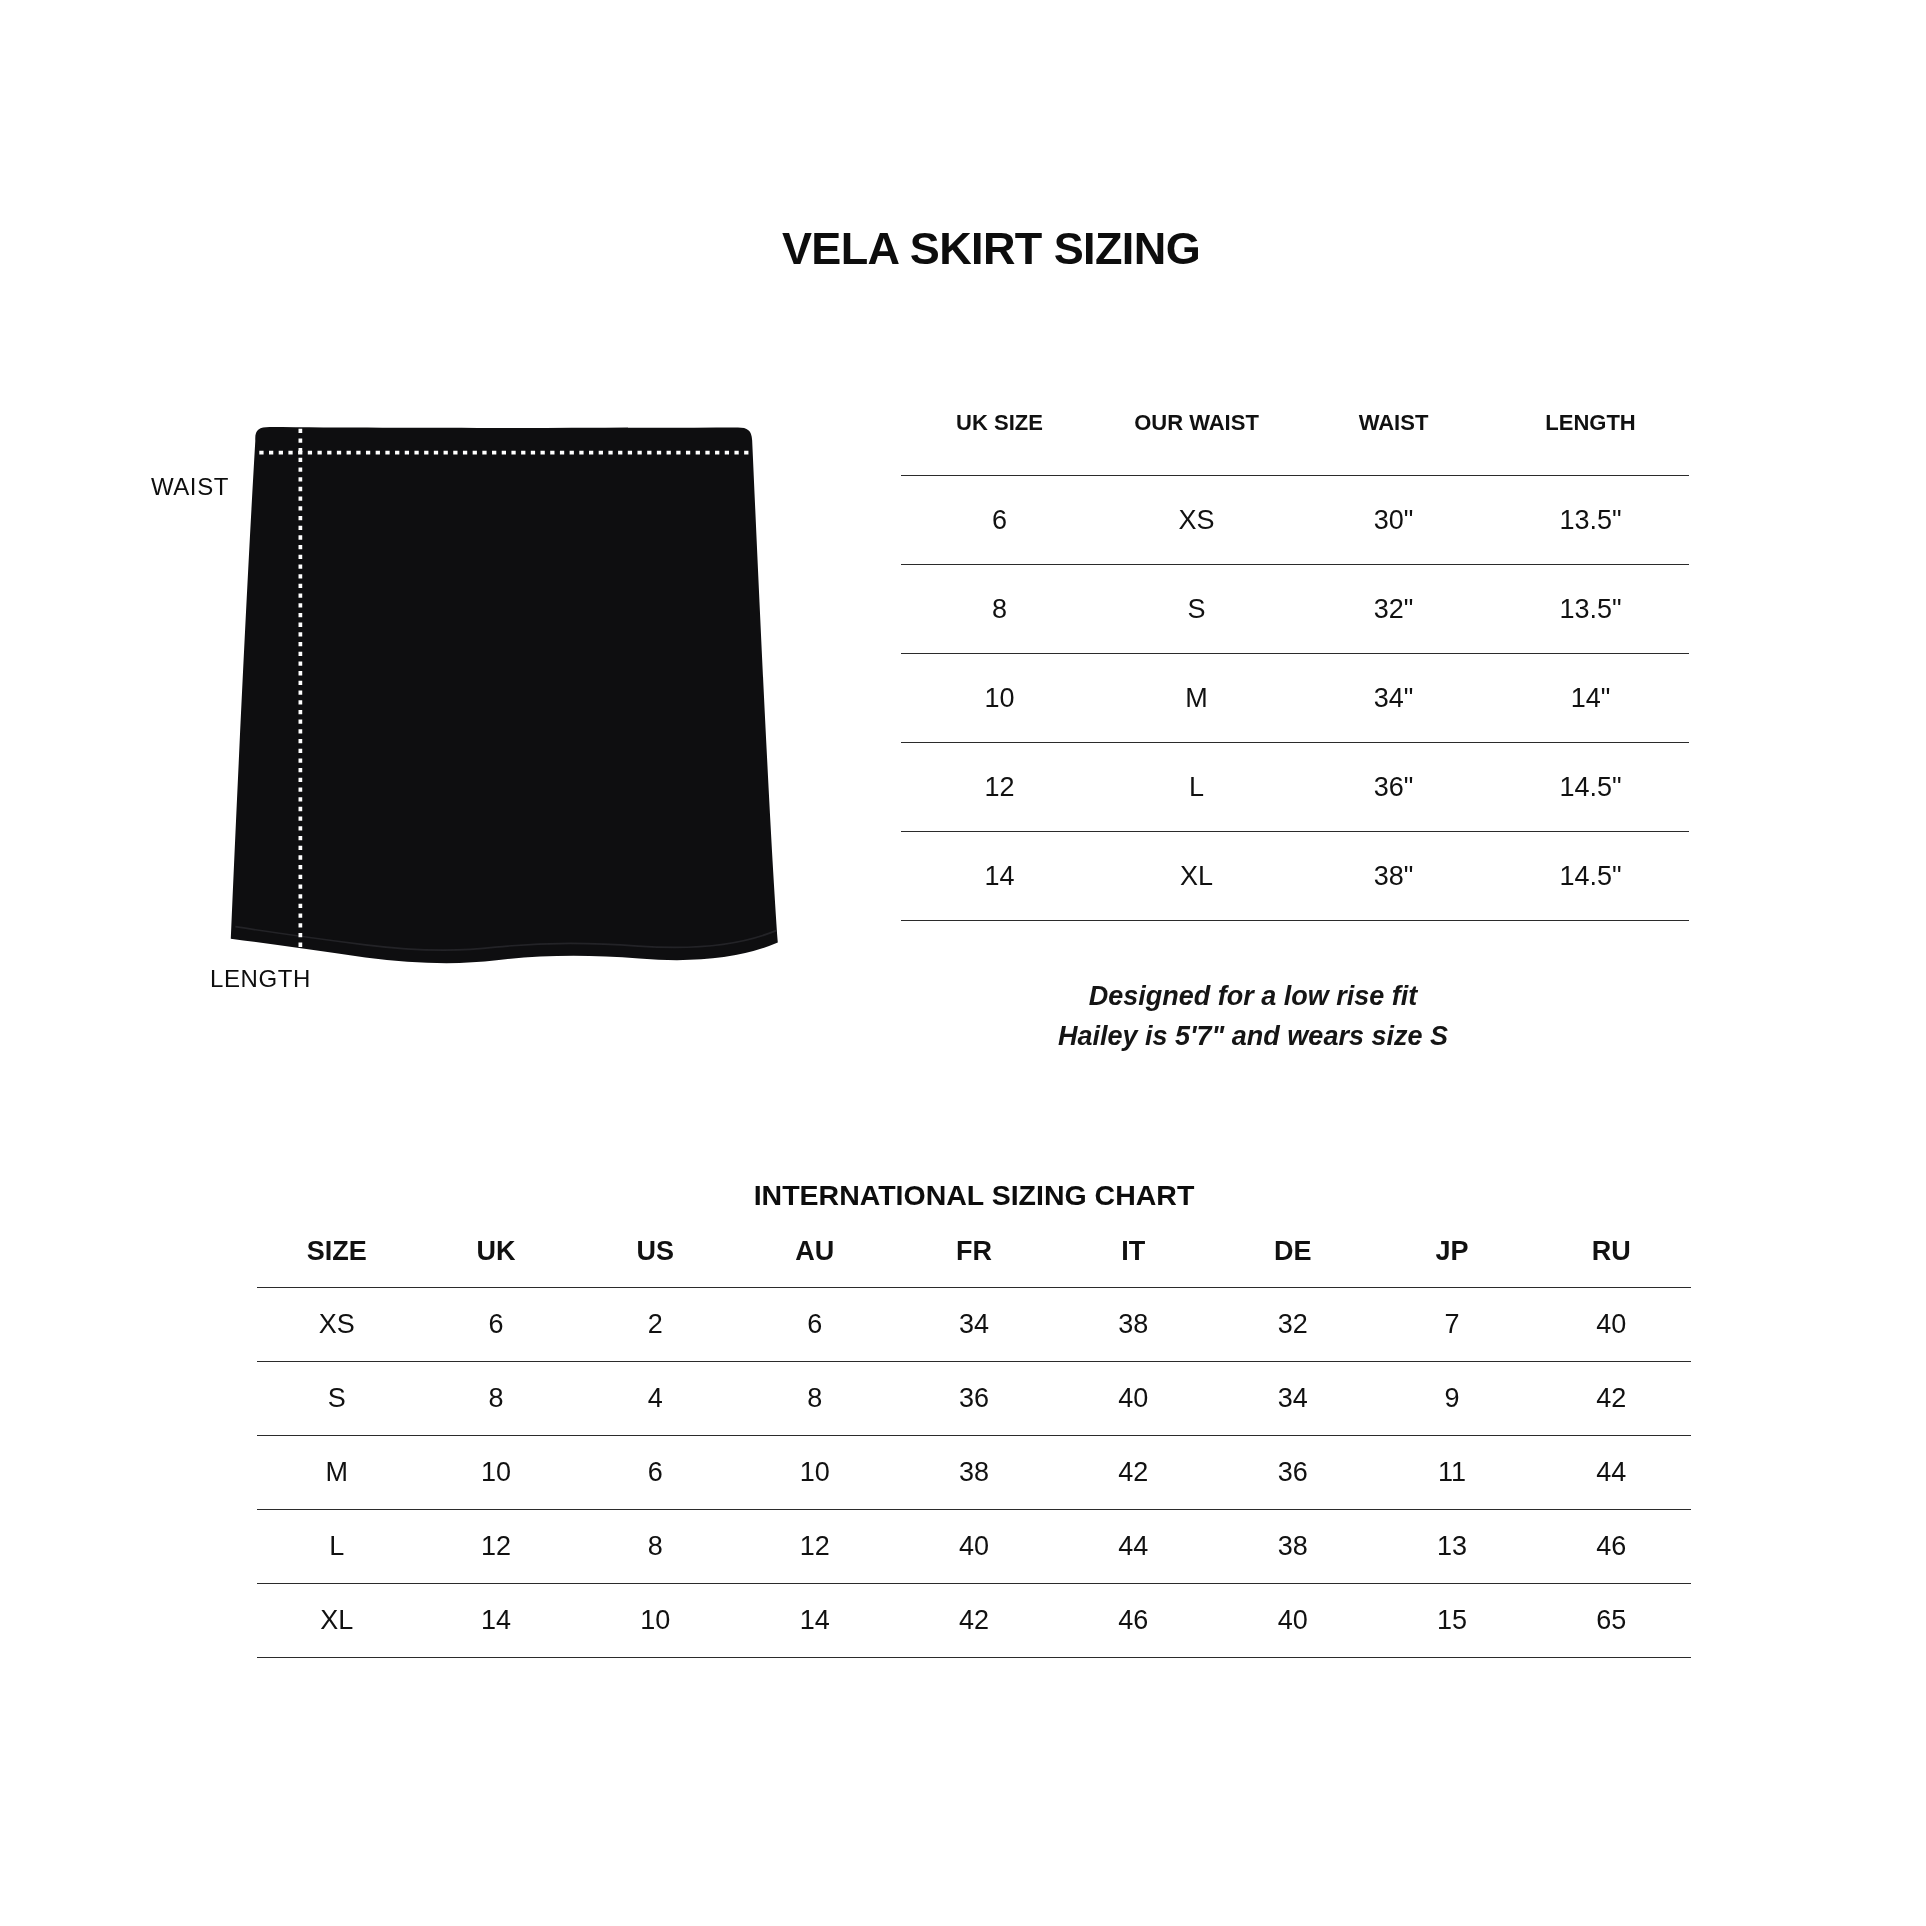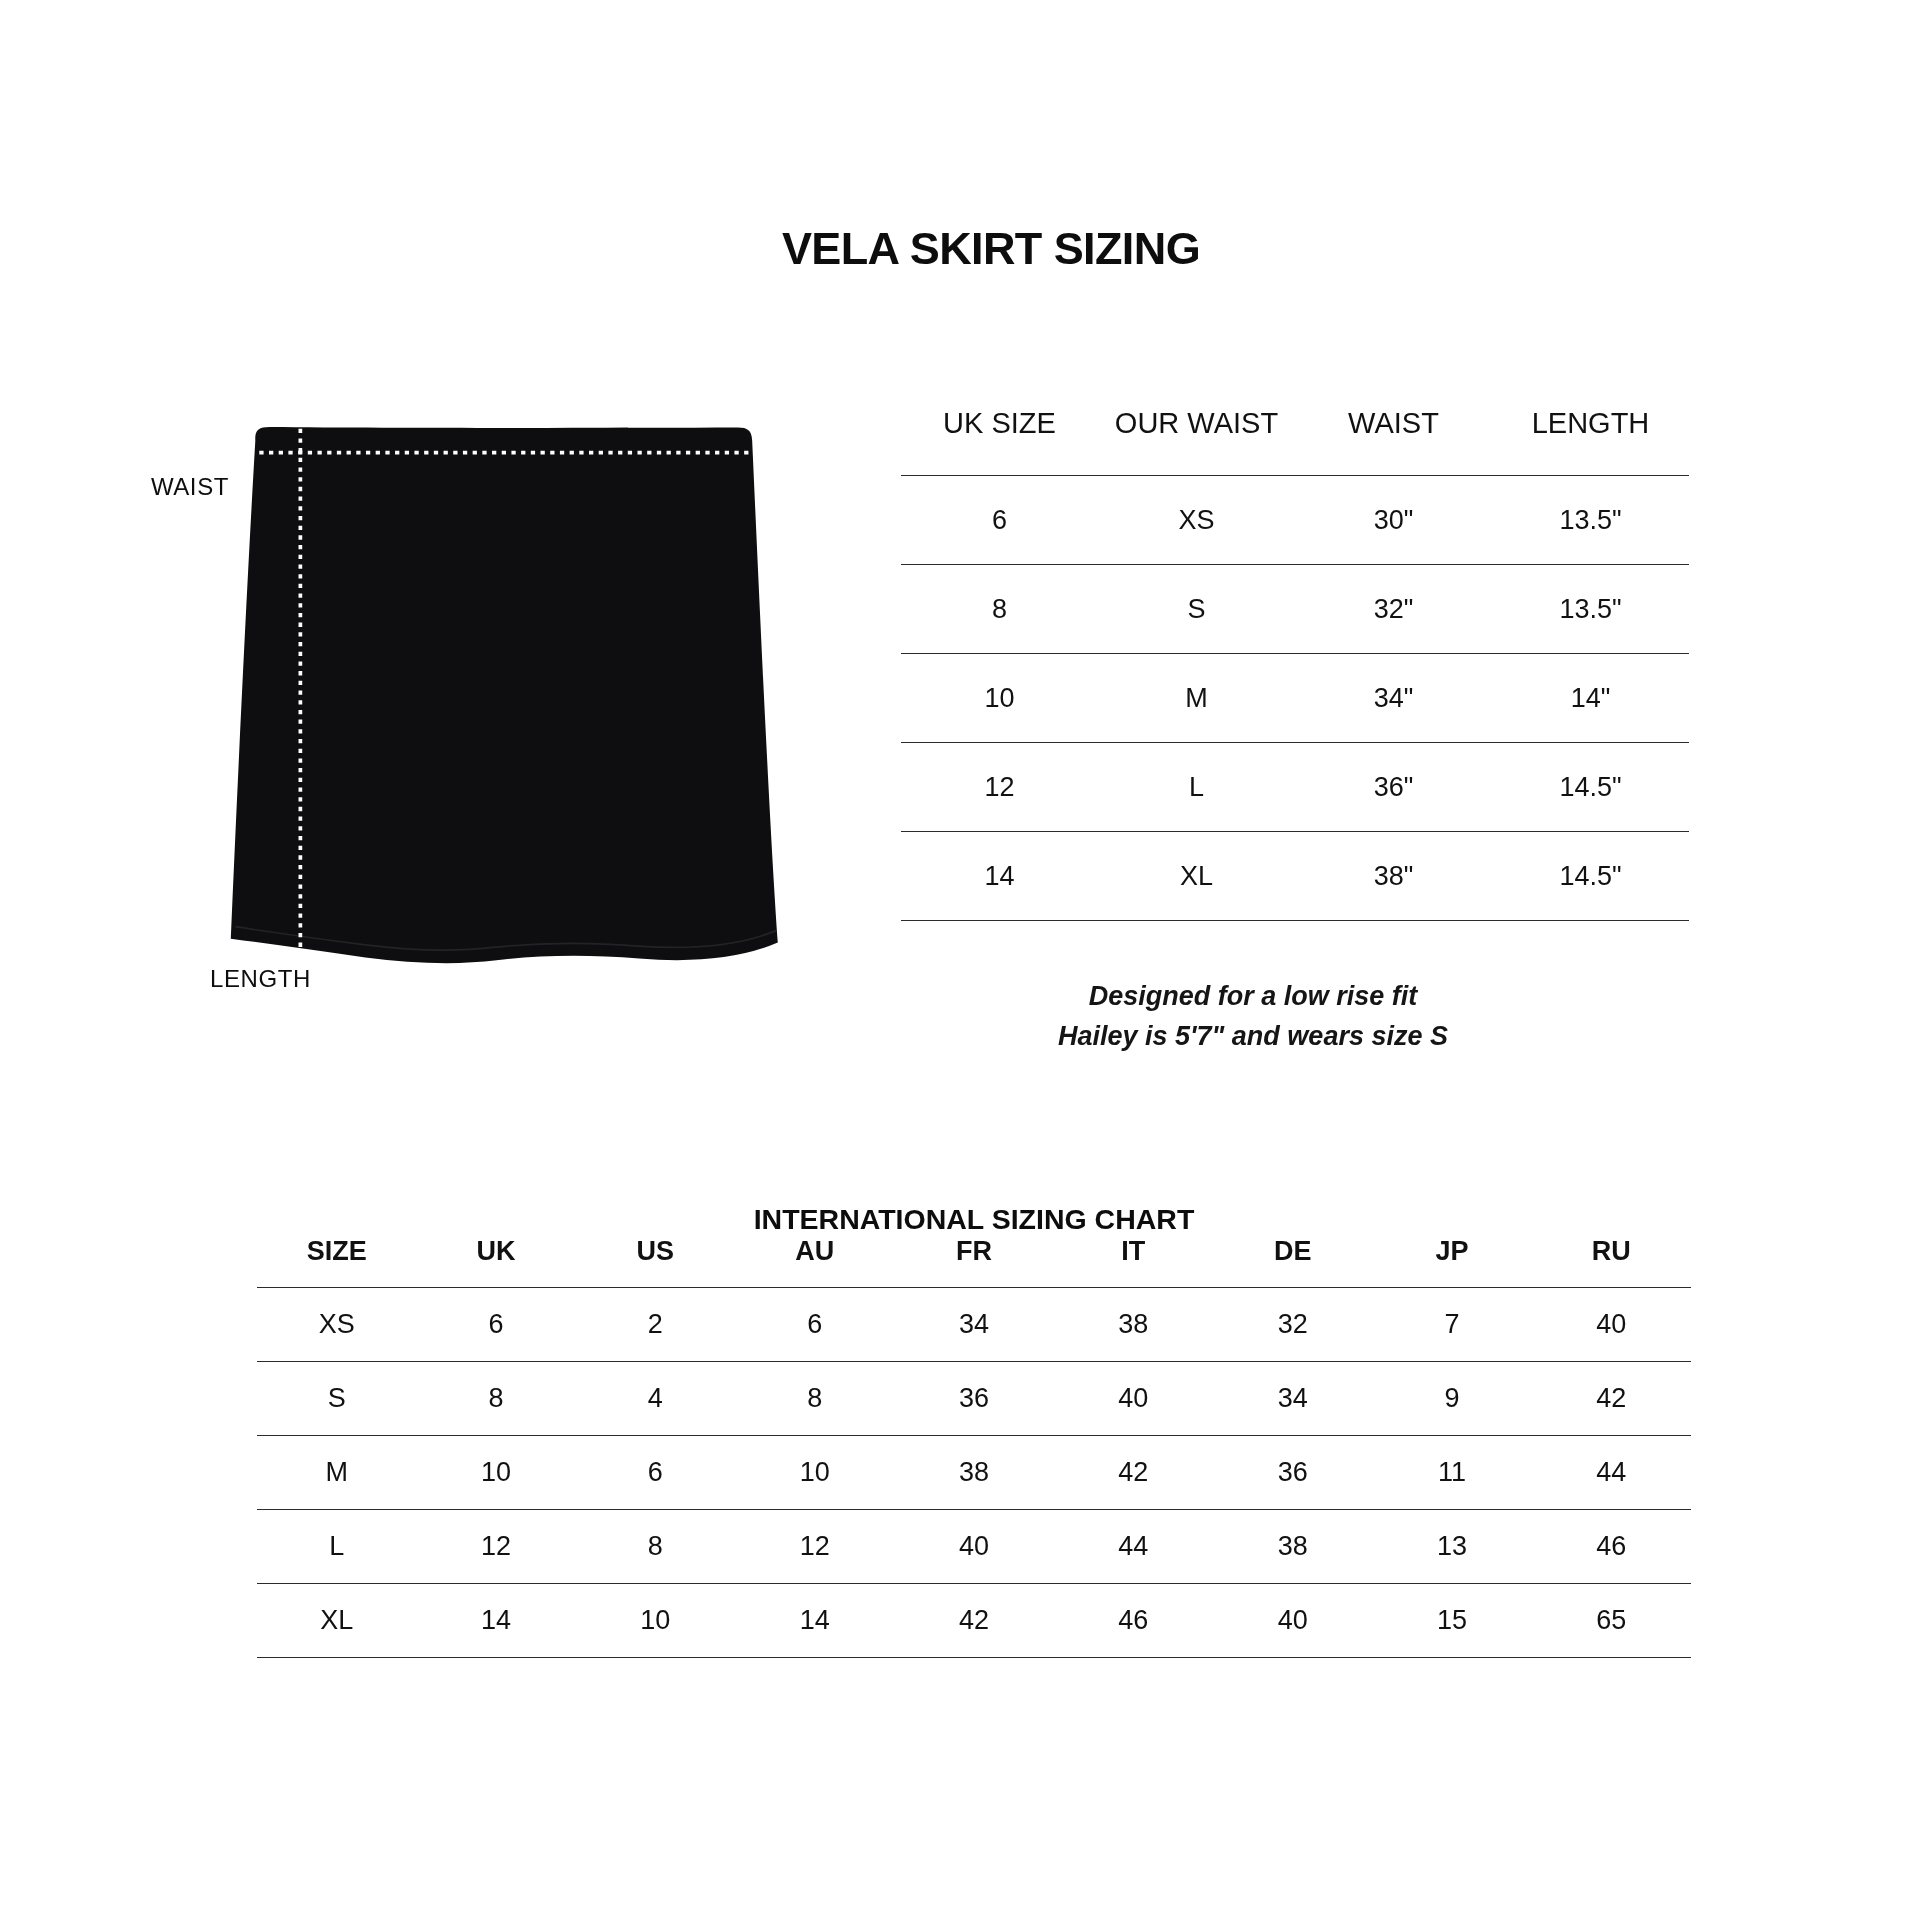--- a/index.html
+++ b/index.html
@@ -14,38 +14,38 @@
   .skirt-svg { position:absolute; left:217px; top:411px; width:582px; height:559px; }
   .measure-label { position:absolute; font-size:24px; line-height:30px; font-weight:400; color:#0e0e0e; letter-spacing:0.6px; }
   .waist-label  { left:103px; top:472px; width:126px; text-align:right; }
   .length-label { left:210px; top:964px; }
 
   
   .size-table { position:absolute; left:901px; top:399px; width:788px; }
   .st-head {
     display:grid; grid-template-columns:repeat(4,1fr); height:68px;
     border-bottom:1.7px solid #2b2b2b; padding-top:8px;
-    font-weight:400; font-size:29px; line-height:32px;
+    font-weight:700; font-size:22px; line-height:32px;
   }
   .st-row {
     display:grid; grid-template-columns:repeat(4,1fr); height:88px;
     border-bottom:1.7px solid #2b2b2b; align-items:center;
     font-size:27px; font-weight:400;
   }
   .cell { text-align:center; }
 
   .fit-note {
     position:absolute; left:859px; top:976px; width:788px; text-align:center;
     font-size:27px; line-height:40px; font-weight:700; font-style:italic; color:#151515;
   }
 
   
   .int-title {
     position:absolute; left:257px; top:1179px; width:1434px; text-align:center;
-    font-size:28.5px; line-height:32px; font-weight:700; color:#0d0d0d;margin-top:24px;
+    font-size:28.5px; line-height:32px; font-weight:700; color:#0d0d0d;
   }
   .int-table { position:absolute; left:257px; top:1216px; width:1434px; }
   .it-head {
     display:grid; grid-template-columns:repeat(9,1fr); height:71px;
     border-bottom:1.7px solid #2b2b2b; align-items:center;
     font-weight:700; font-size:27px;
   }
   .it-row {
     display:grid; grid-template-columns:repeat(9,1fr); height:73px;
     border-bottom:1.7px solid #2b2b2b; align-items:center;

